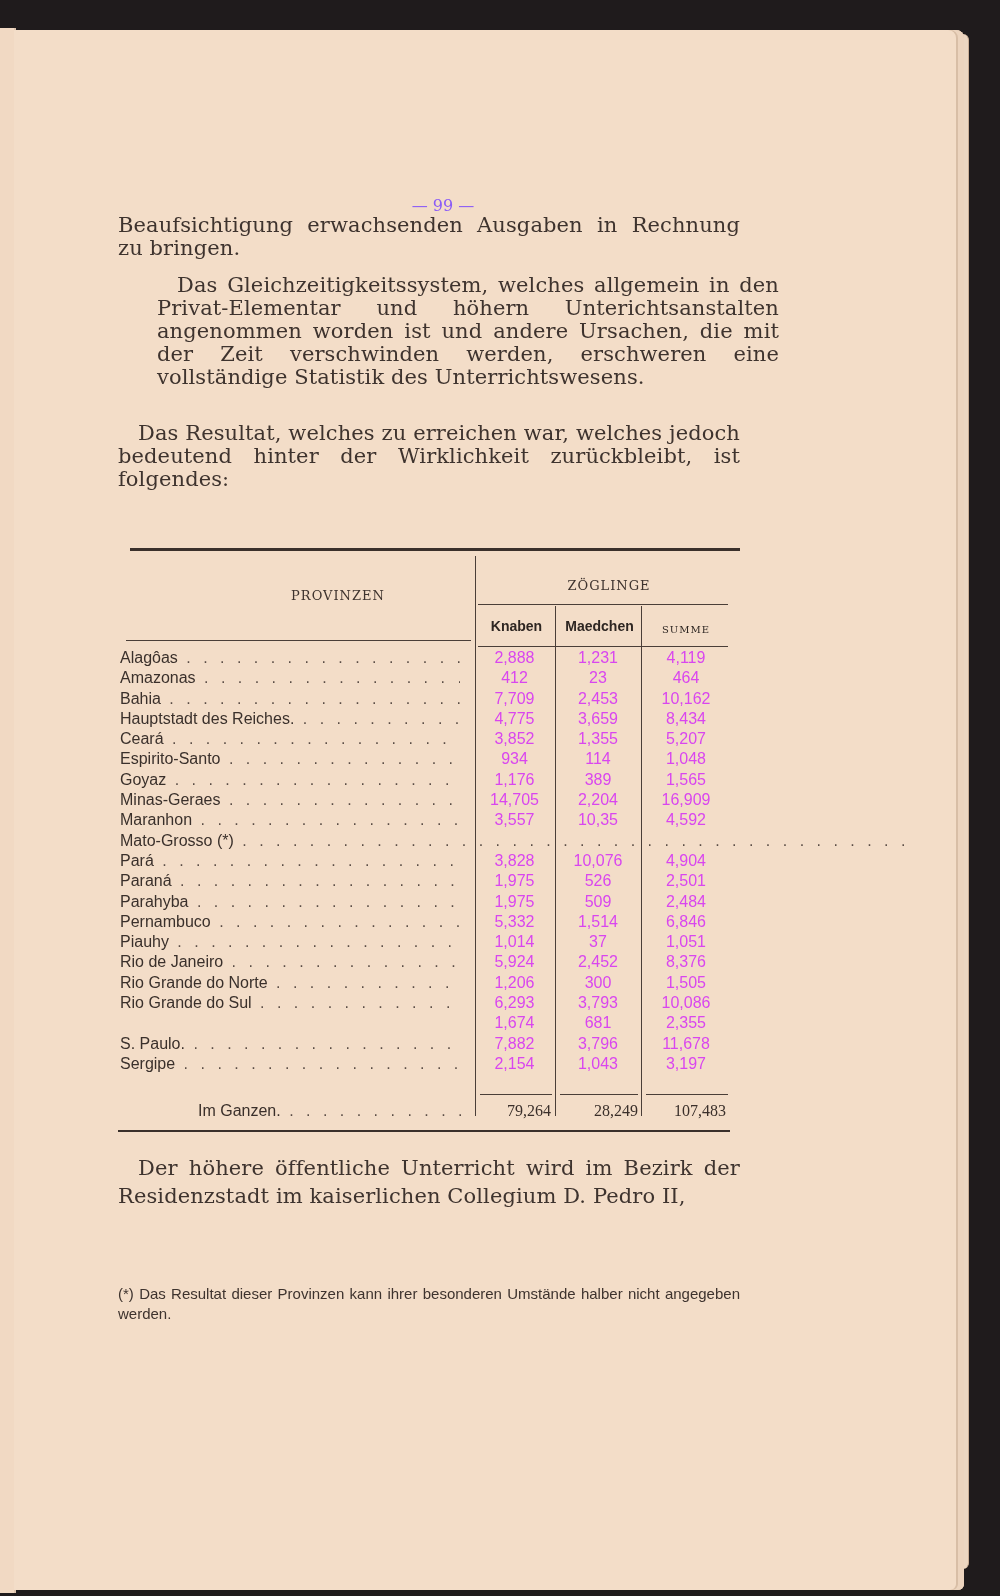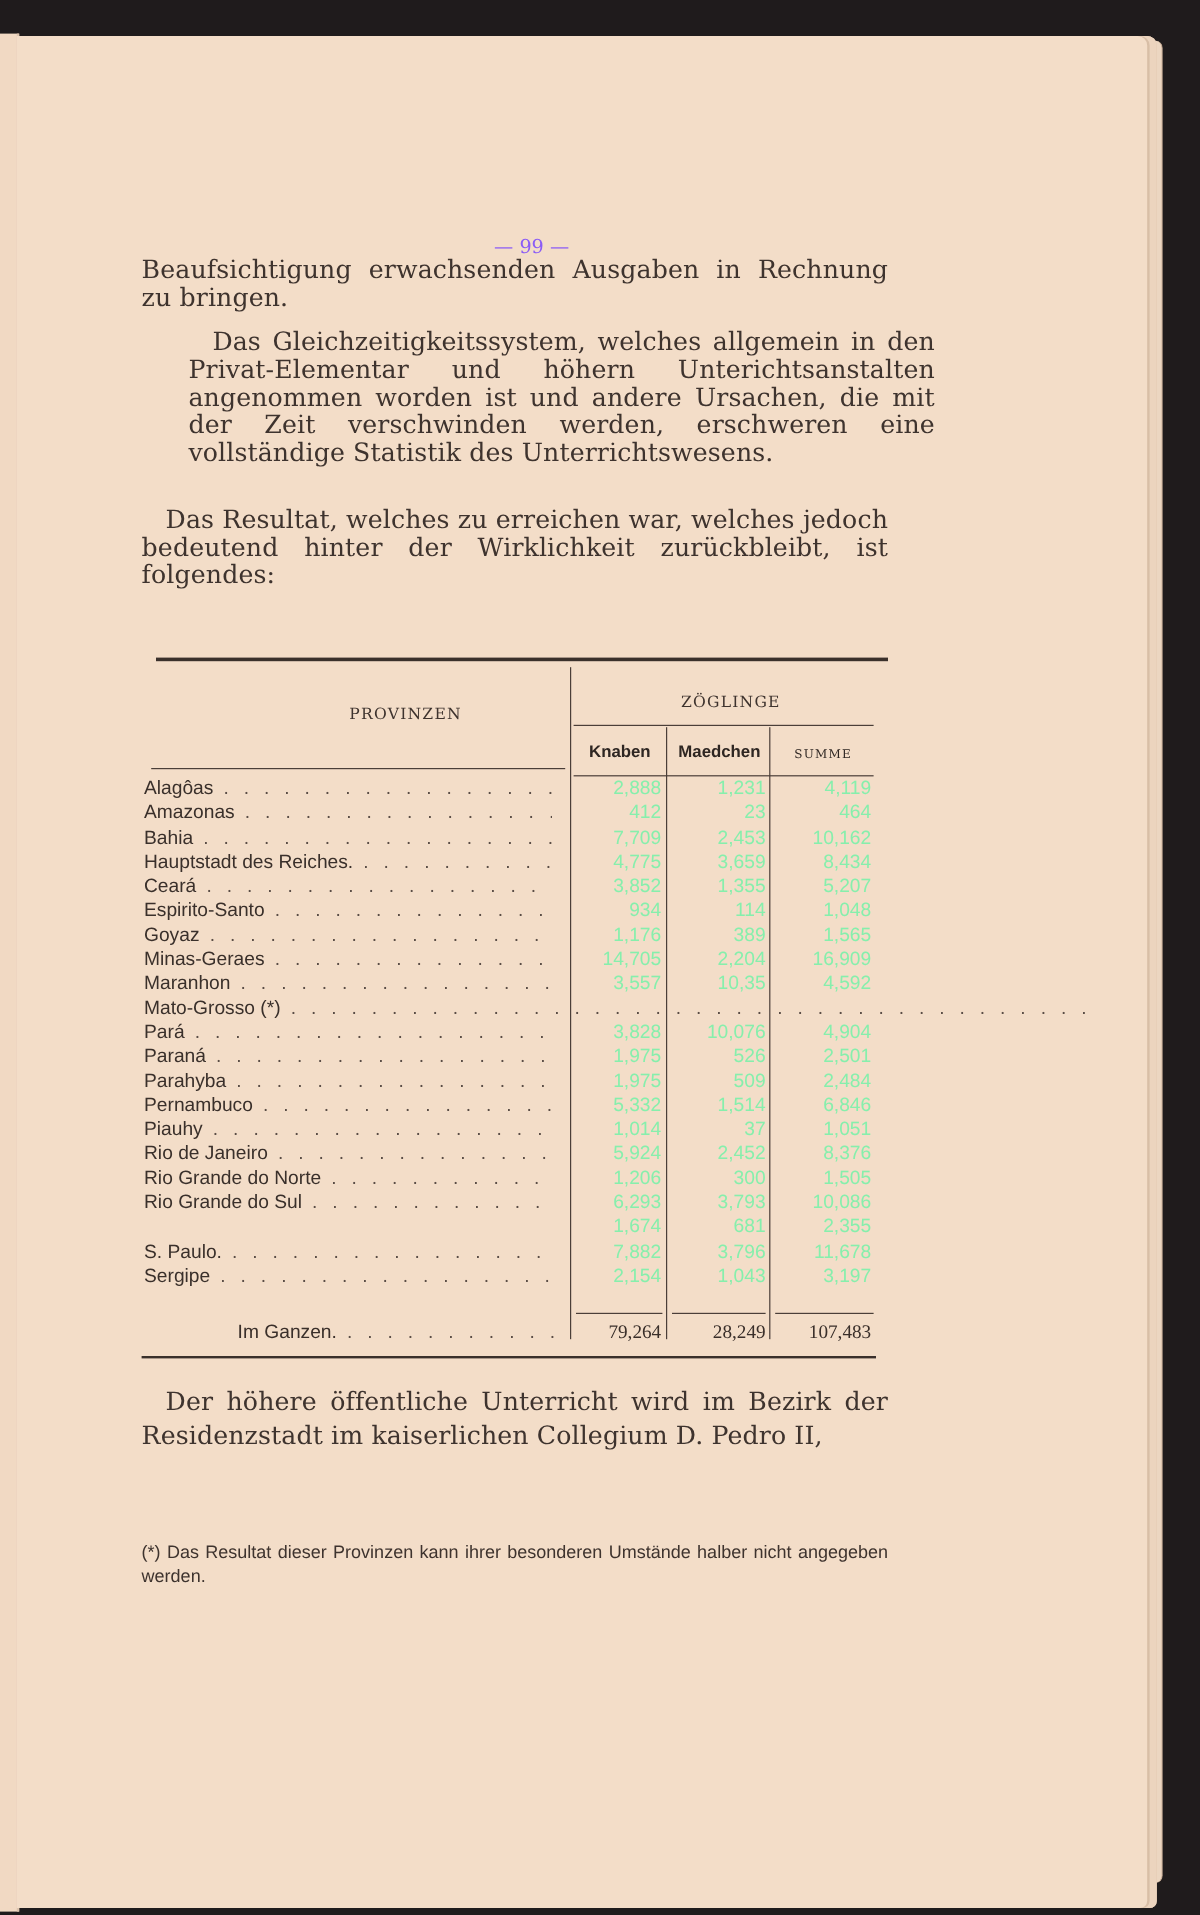--- a/index.html
+++ b/index.html
@@ -71,23 +71,23 @@
   .row .name {
     position: absolute; left: 2px; top: 0; width: 340px; white-space: nowrap; overflow: hidden;
     font-family: "Liberation Sans Narrow", "Liberation Sans", sans-serif;
     font-size: 16px; line-height: 20px; color: #3a302b;
   }
   .row .name::after {
     content: " . . . . . . . . . . . . . . . . . . . . . . . . . . . . . . . . . . . . . . . .";
     letter-spacing: 4px; color: #5a4d46;
   }
   .row .num {
-    position: absolute; top: 0; text-align: right;
-    font-family: "Liberation Sans Narrow", "Liberation Sans", sans-serif;
-    font-size: 16px; line-height: 20px; color: #86efac;
+    position: absolute; top: 0; text-align: center;
+    font-family: "Liberation Sans Narrow", "Liberation Sans", sans-serif;
+    font-size: 16px; line-height: 20px; color: #d946ef;
   }
   .c-knaben { left: 360px; width: 73px; }
   .c-maedchen { left: 440px; width: 80px; }
   .c-summe { left: 528px; width: 80px; }
   .total-row { position: absolute; left: 0; top: 552px; width: 622px; height: 24px; }
   .total-row .name {
     position: absolute; left: 80px; top: 0; width: 270px; white-space: nowrap; overflow: hidden;
     font-family: "Liberation Sans Narrow", "Liberation Sans", sans-serif; font-size: 16px; line-height: 22px;
   }
   .total-row .name::after { content: " . . . . . . . . . . . . . . . . ."; letter-spacing: 4px; color: #5a4d46; }

